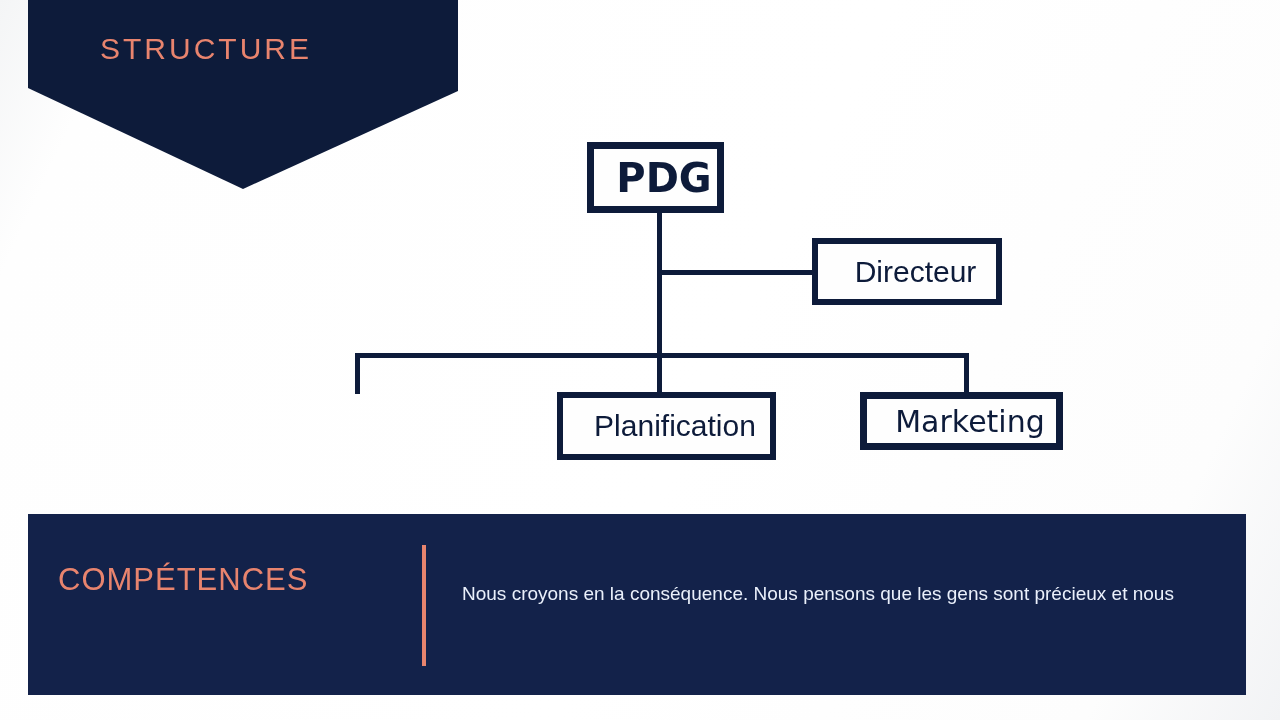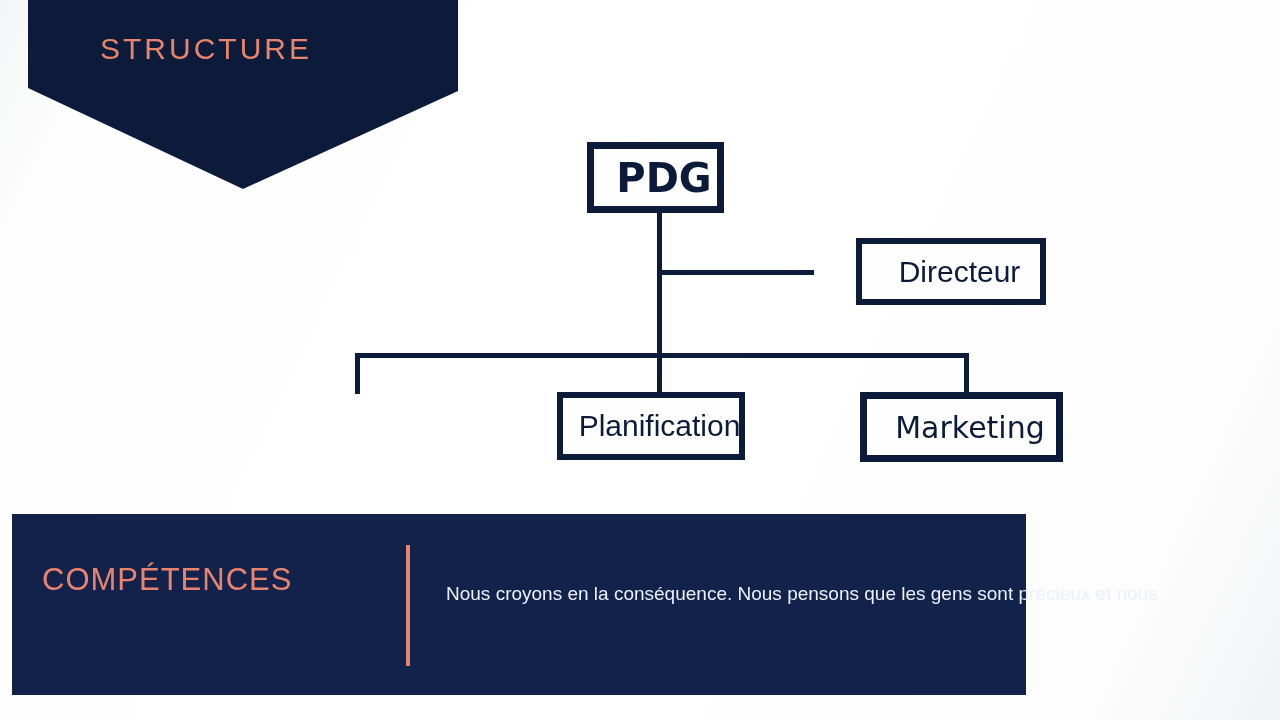--- a/index.html
+++ b/index.html
@@ -48,40 +48,40 @@
     display: flex;
     align-items: center;
     justify-content: center;
     color: var(--navy-dark, #0D1B3A);
     font-size: 30px;
     white-space: nowrap;
     padding-left: 17px;
   }
   .org-box.geo { font-family: "DejaVu Sans", sans-serif; border-width: 7px; }
   .box-pdg          { left: 587px; top: 142px; width: 137px; height: 71px; font-size: 40px; font-weight: 600; }
-  .box-directeur    { left: 812px; top: 238px; width: 190px; height: 67px; margin-left: 44px; }
+  .box-directeur    { left: 812px; top: 238px; width: 190px; height: 67px; }
   .box-systeme      { left: 258px; top: 392px; width: 199px; height: 69px; }
-  .box-planification{ left: 557px; top: 392px; width: 188px; height: 68px; }
-  .box-marketing    { left: 860px; top: 392px; width: 203px; height: 70px; font-weight: 500; }
+  .box-planification{ left: 557px; top: 392px; width: 219px; height: 68px; }
+  .box-marketing    { left: 860px; top: 392px; width: 203px; height: 58px; font-weight: 500; }
 
   .connector {
     position: absolute;
     background: var(--navy-dark, #0D1B3A);
   }
   .conn-v-root   { left: 657px; top: 212px; width: 5px;   height: 182px; }
   .conn-h-side   { left: 660px; top: 270px; width: 154px; height: 5px; }
   .conn-h-main   { left: 355px; top: 353px; width: 614px; height: 5px; }
   .conn-v-left   { left: 355px; top: 355px; width: 5px;   height: 39px; }
   .conn-v-right  { left: 964px; top: 355px; width: 5px;   height: 39px; }
 
   
   .footer-band {
     position: absolute;
-    left: 12px; top: 514px;
-    width: 1014px; height: 181px;
+    left: 28px; top: 514px;
+    width: 1218px; height: 181px;
     background: var(--navy-band, #13224A);
   }
   .footer-heading {
     position: absolute;
     left: 30px; top: 46px;
     font-size: 31px;
     font-weight: 300;
     letter-spacing: 1px;
     line-height: 39px;
     color: var(--coral, #E8846E);

